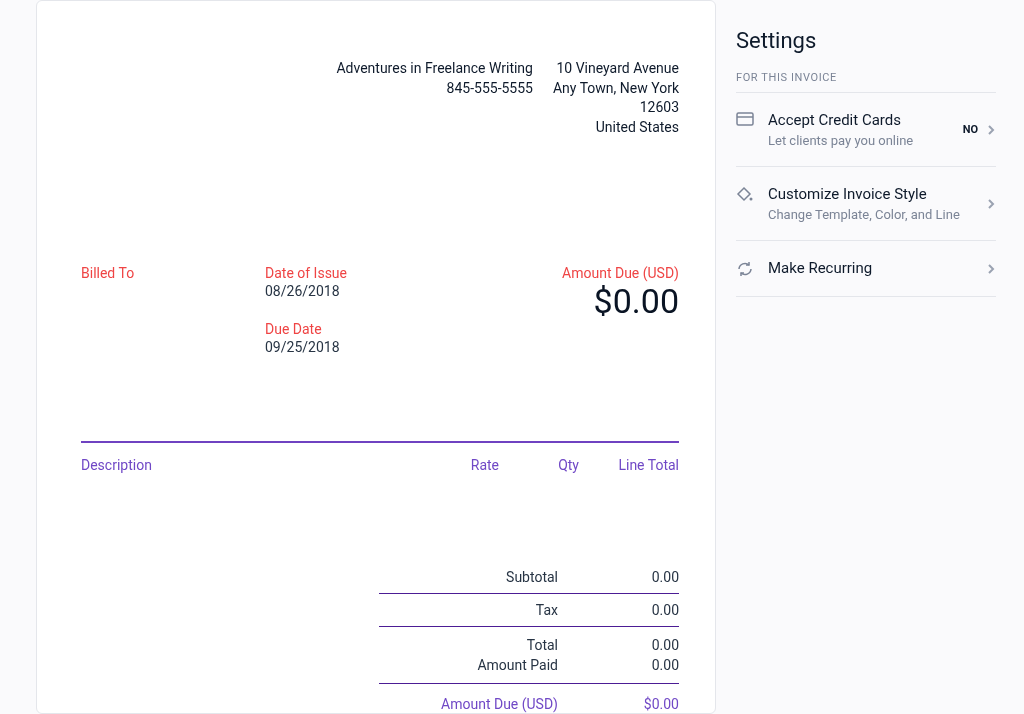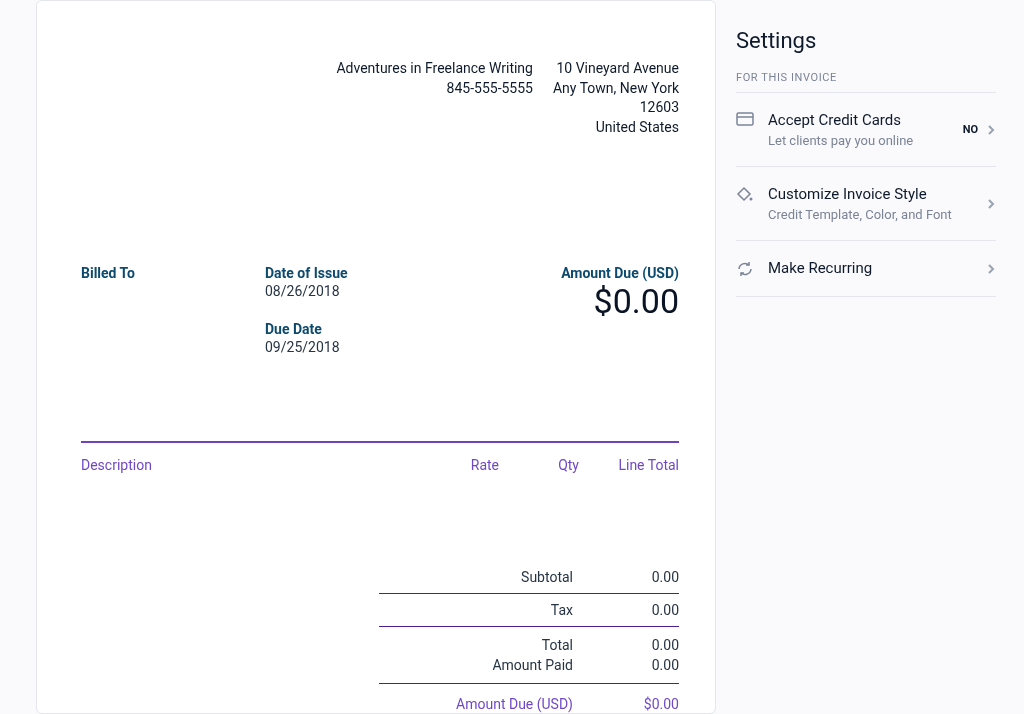--- a/index.html
+++ b/index.html
@@ -35,24 +35,23 @@
     display: flex;
     margin-top: 128px;
     gap: 12px;
   }
   .meta-col { flex: 0 0 auto; }
   .col-billed { width: 172px; }
   .col-dates  { width: 133px; }
   .col-num    { width: 150px; }
   .col-amount { flex: 1; text-align: right; }
   .label-purple {
-    color: #0c4a6e;
+    color: #ef4444;
     font-size: 14px;
     margin-bottom: 2px;
-    font-weight: bold;
   }
   .meta-val {
     color: #273444;
     font-size: 14px;
   }
   .due-date-block { margin-top: 22px; }
   .amount-big {
     font-size: 34px;
     font-weight: 400;
     color: #0a1424;
@@ -75,20 +74,21 @@
     margin-top: 88px;
     margin-left: auto;
     width: 300px;
     font-size: 14px;
     color: #273444;
   }
   .trow {
     display: flex;
     justify-content: space-between;
     padding: 8px 0;
+    gap: 15px;
   }
   .tsep { border-top: 1px solid #4c1d95; }
   .trow .lab { text-align: right; flex: 1; padding-right: 36px;}
   .trow .val { width: 70px; text-align: right; }
   .tot-group .trow { padding: 2px 0; }
   .tot-group { padding: 8px 0; }
   .amount-due-row .lab,
   .amount-due-row .val { color: #7048c6; }
   .amount-due-row { padding-top: 12px; }
 
@@ -242,21 +242,21 @@
 
     <div class="setting-item">
       <span class="setting-icon">
         <svg width="18" height="18" viewBox="0 0 18 18" fill="none" stroke="currentColor" stroke-width="1.5">
           <path d="M8 2 L14 8 L8 14 L2 8 Z"></path>
           <circle cx="15" cy="13" r="1.5" fill="currentColor" stroke="none"></circle>
         </svg>
       </span>
       <div class="setting-body">
         <div class="setting-title">Customize Invoice Style</div>
-        <div class="setting-desc">Credit Template, Color, and Font</div>
+        <div class="setting-desc">Change Template, Color, and Line</div>
       </div>
       <span class="chevron">
         <svg width="10" height="14" viewBox="0 0 10 14" fill="none" stroke="currentColor" stroke-width="2">
             <polyline points="3,3 7,7 3,11"></polyline>
           </svg>
       </span>
     </div>
 
     <div class="setting-item">
       <span class="setting-icon">

